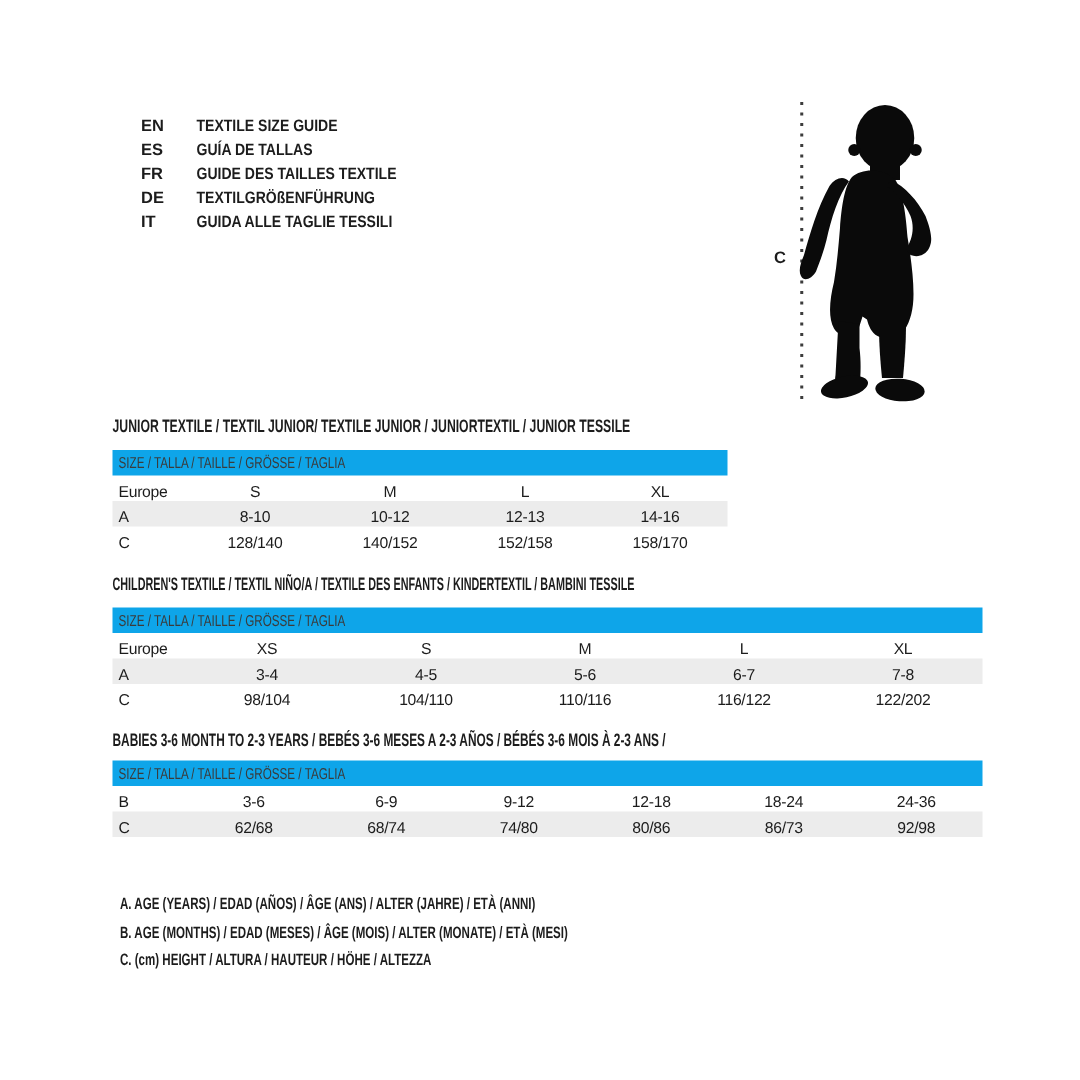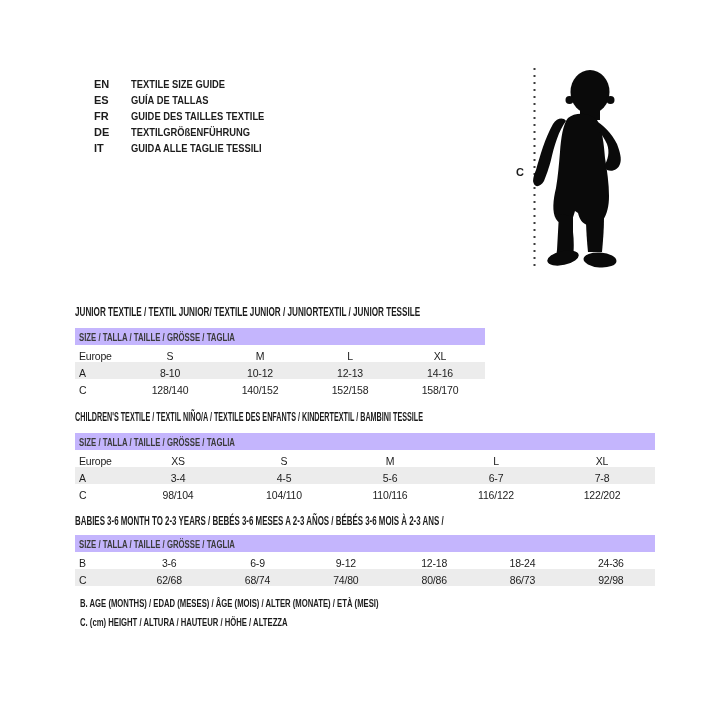--- a/index.html
+++ b/index.html
@@ -23,24 +23,24 @@
   
   .lang-list{left:82px;top:76px;margin-left:12px;}
   .lang-row{display:flex;height:16px;align-items:center;font-weight:700;font-size:11px;}
   .lang-code{width:37px;}
 
   
   .figure-svg{left:516px;top:64px;}
   .figure-c{left:516px;top:166px;font-weight:700;font-size:11px;}
 
   
-  .size-table{left:75px;margin-top:28px;}
+  .size-table{left:75px;}
   .tbl-title{font-weight:700;font-size:12px;line-height:14px;margin-bottom:9px;}
   .tbl-title.two-line{line-height:16px;margin-bottom:6px;}
-  .band{height:17px;background:#c4b5fd;color:#3b3b3b;display:flex;align-items:center;padding-left:4px;box-sizing:border-box;font-size:10.5px;font-weight:bold;}
+  .band{height:17px;background:#0ea5e9;color:#3b3b3b;display:flex;align-items:center;padding-left:4px;box-sizing:border-box;font-size:10.5px;}
   .trow{display:flex;height:17px;align-items:flex-end;font-size:10.5px;letter-spacing:-0.2px;}
   .trow.alt{background:#ececec;}
   .tlabel{width:50px;padding-left:4px;box-sizing:border-box;}
   .tcell{flex:1;text-align:center;}
 
   .t1{top:277px;width:410px;}
   .t2{top:382px;width:580px;}
   .t3{top:485px;width:580px;}
 
   
@@ -188,18 +188,21 @@
     <div class="tcell">68/74</div>
     <div class="tcell">74/80</div>
     <div class="tcell">80/86</div>
     <div class="tcell">86/73</div>
     <div class="tcell">92/98</div>
   </div>
 </div>
 
 <div class="abs notes">
   <div class="note">
+    <span class="cx cx70">A. AGE (YEARS) / EDAD (AÑOS) / ÂGE (ANS) / ALTER (JAHRE) / ETÀ (ANNI)</span>
+  </div>
+  <div class="note">
     <span class="cx cx70">B. AGE (MONTHS) / EDAD (MESES) / ÂGE (MOIS) / ALTER (MONATE) / ETÀ (MESI)</span>
   </div>
   <div class="note">
     <span class="cx cx70">C. (cm) HEIGHT / ALTURA / HAUTEUR / HÖHE / ALTEZZA</span>
   </div>
 </div>
 
 </body></html>

